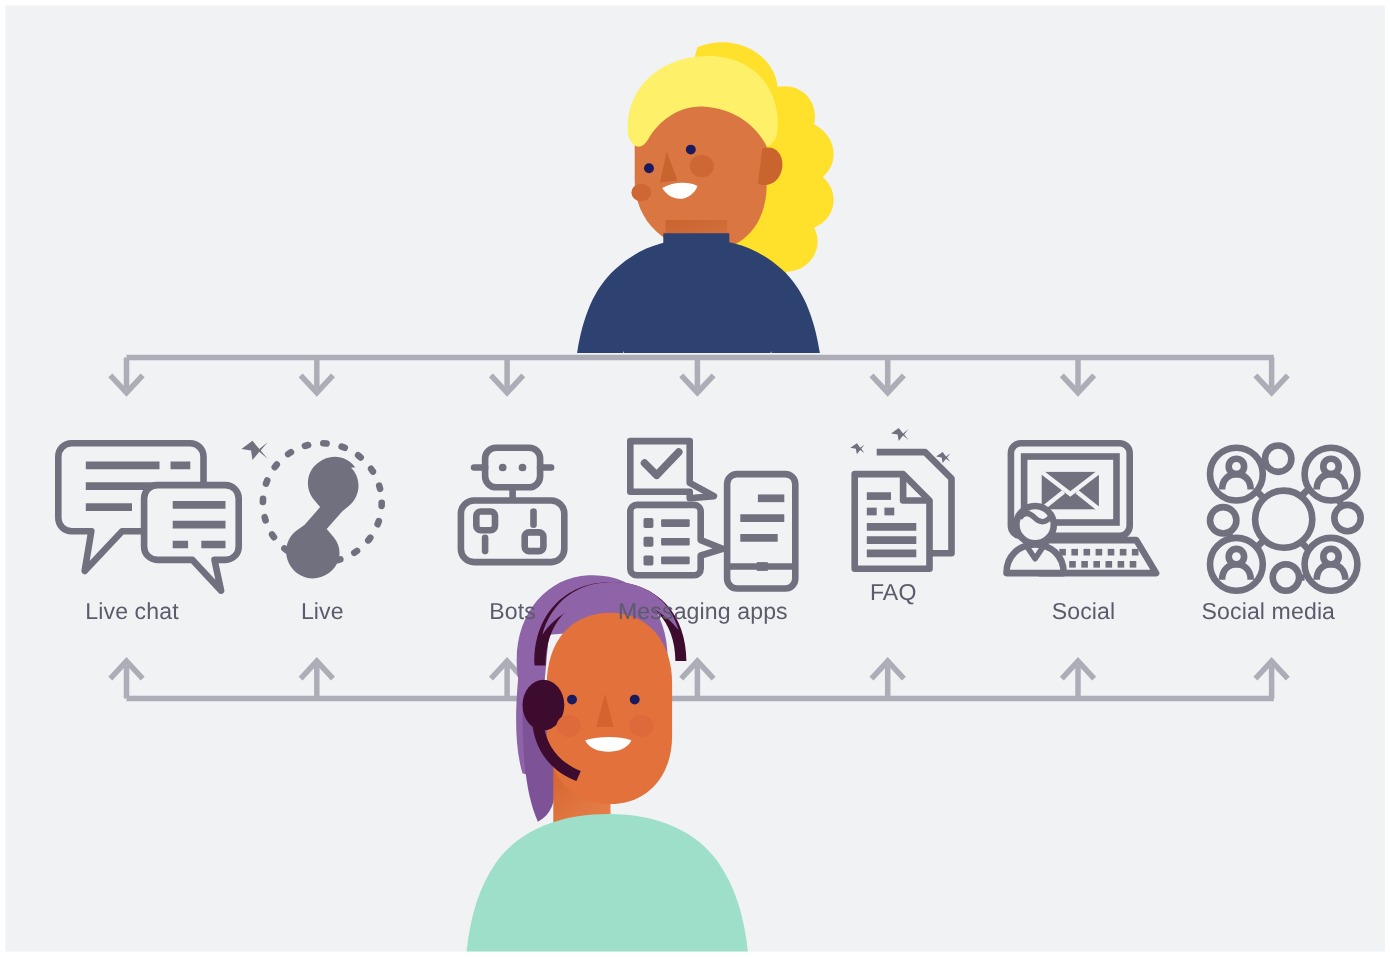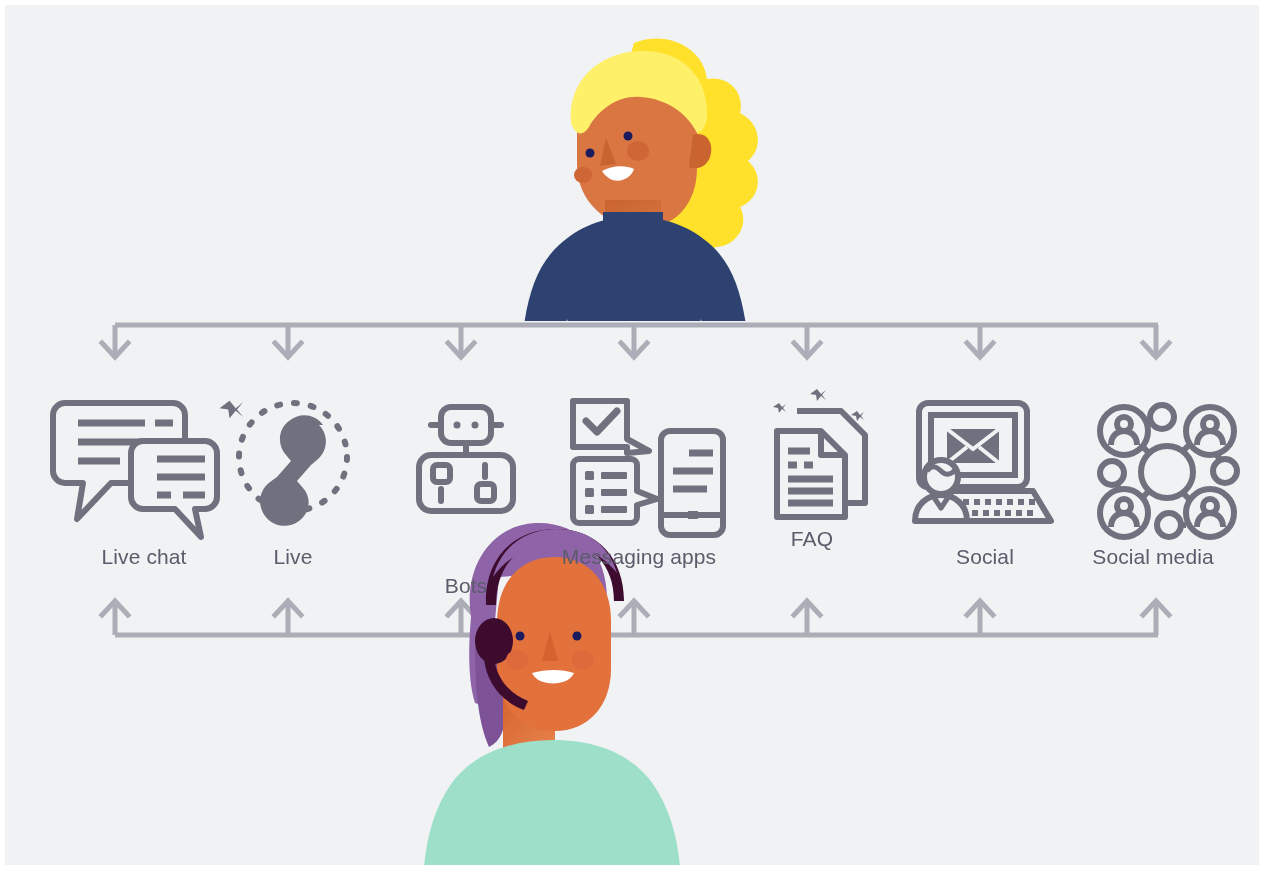--- a/index.html
+++ b/index.html
@@ -359,21 +359,21 @@
       <path d="M545 626 l8 30 l-16 0 z" fill="#d4632f"></path>
 
       <ellipse cx="512" cy="655" rx="11" ry="10" fill="#de6a3c"></ellipse>
       <ellipse cx="578" cy="655" rx="11" ry="10" fill="#de6a3c"></ellipse>
 
       <path d="M527 668 c14 -4 30 -4 42 0 c-6 14 -36 14 -42 0 z" fill="#ffffff"></path>
     </g>
 
   </svg>
 
-  <div class="lbl" style="left:115px; top:540px;margin-left:24px;">Live chat</div>
+  <div class="lbl" style="left:115px; top:540px;">Live chat</div>
   <div class="lbl" style="left:288px; top:540px;">Live</div>
-  <div class="lbl" style="left:461px; top:540px;margin-top:29px;">Bots</div>
+  <div class="lbl" style="left:461px; top:540px;">Bots</div>
   <div class="lbl" style="left:634px; top:540px;text-align:center;">Messaging apps</div>
   <div class="lbl" style="left:807px; top:522px;">FAQ</div>
   <div class="lbl" style="left:980px; top:540px;">Social</div>
   <div class="lbl" style="left:1148px; top:540px;text-align:center;">Social media</div>
 
 </div>
 
 </body></html>

